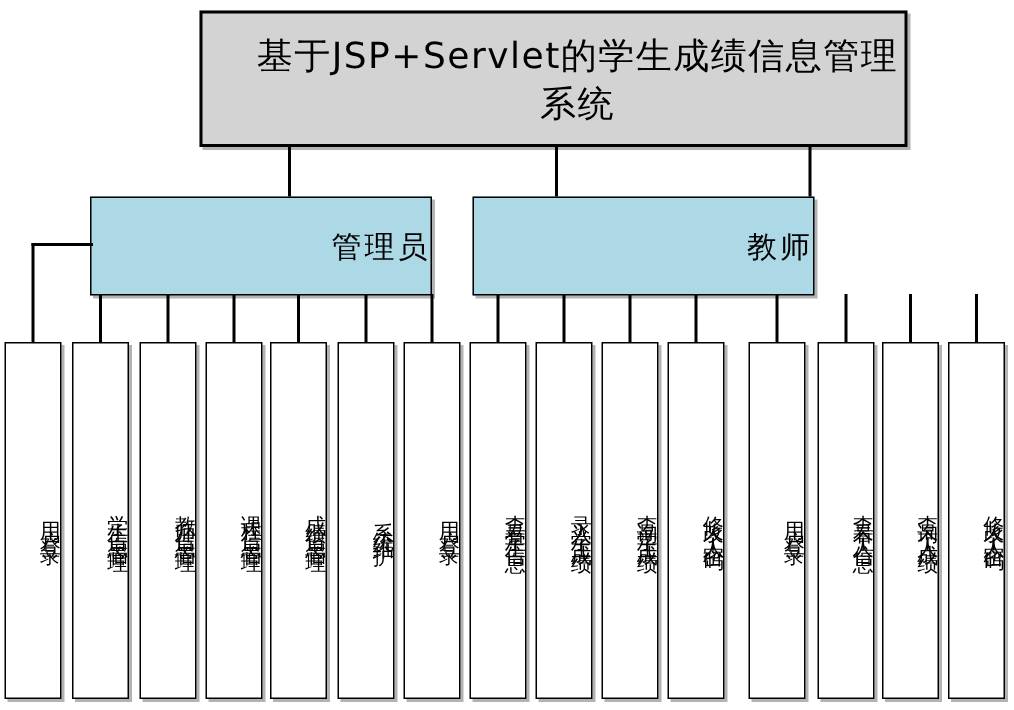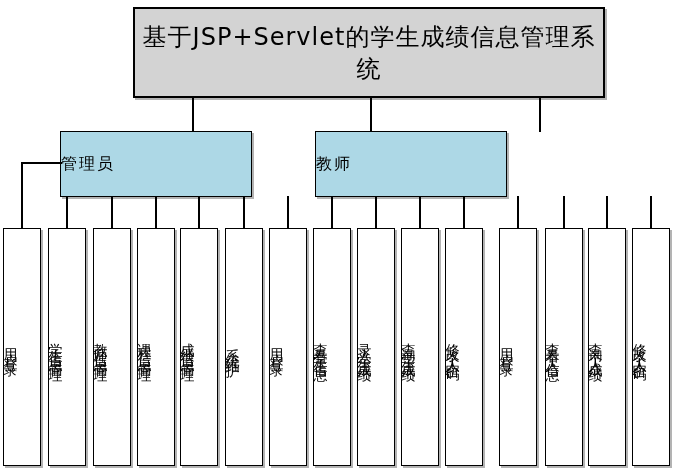--- a/index.html
+++ b/index.html
@@ -15,34 +15,35 @@
     background: #ffffff;
     overflow: hidden;
   }
   .box {
     position: absolute;
     border: 1.5px solid #000000;
     background: #ffffff;
     box-shadow: 2px 2px 0 #b3b3b3;
     display: flex;
     align-items: center;
-    justify-content: flex-start;
+    justify-content: flex-end;
     text-align: center;
+    padding-left: 32px;
   }
   .title-box {
     left: 133px; top: 7px; width: 472px; height: 91px;
     background: #d3d3d3;
     border-width: 2px;
     font-size: 24px;
     letter-spacing: 1px;
   }
   .branch {
-    top: 131px; width: 192px; height: 66px;
+    top: 131px; width: 228px; height: 66px;
     background: #add8e6;
-    font-size: 16px;
+    font-size: 20px;
     letter-spacing: 2px;
   }
   .branch-admin   { left: 60px; }
   .branch-teacher { left: 275px; margin-left: 40px; }
   .branch-student { left: 473px; }
   .leaf {
     top: 228px; width: 38px; height: 238px;
     background: #ffffff;
   }
   .leaf span {

